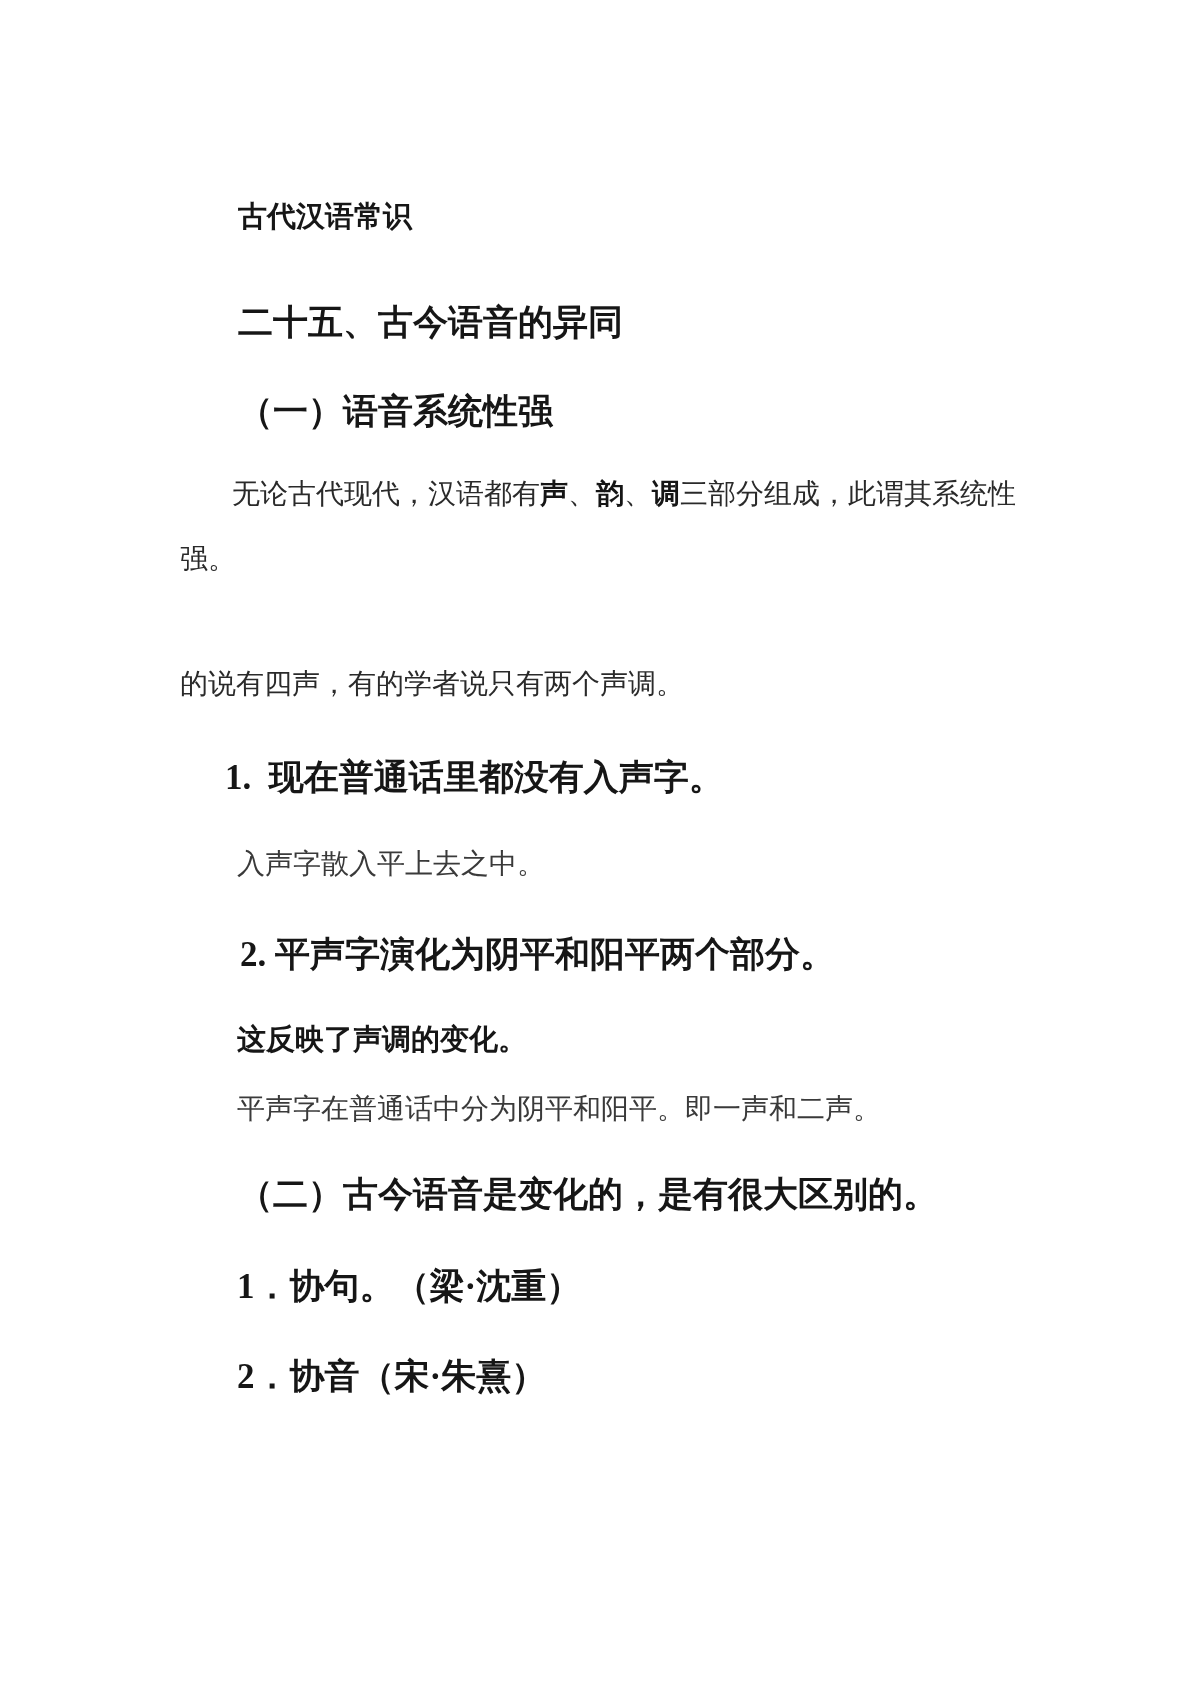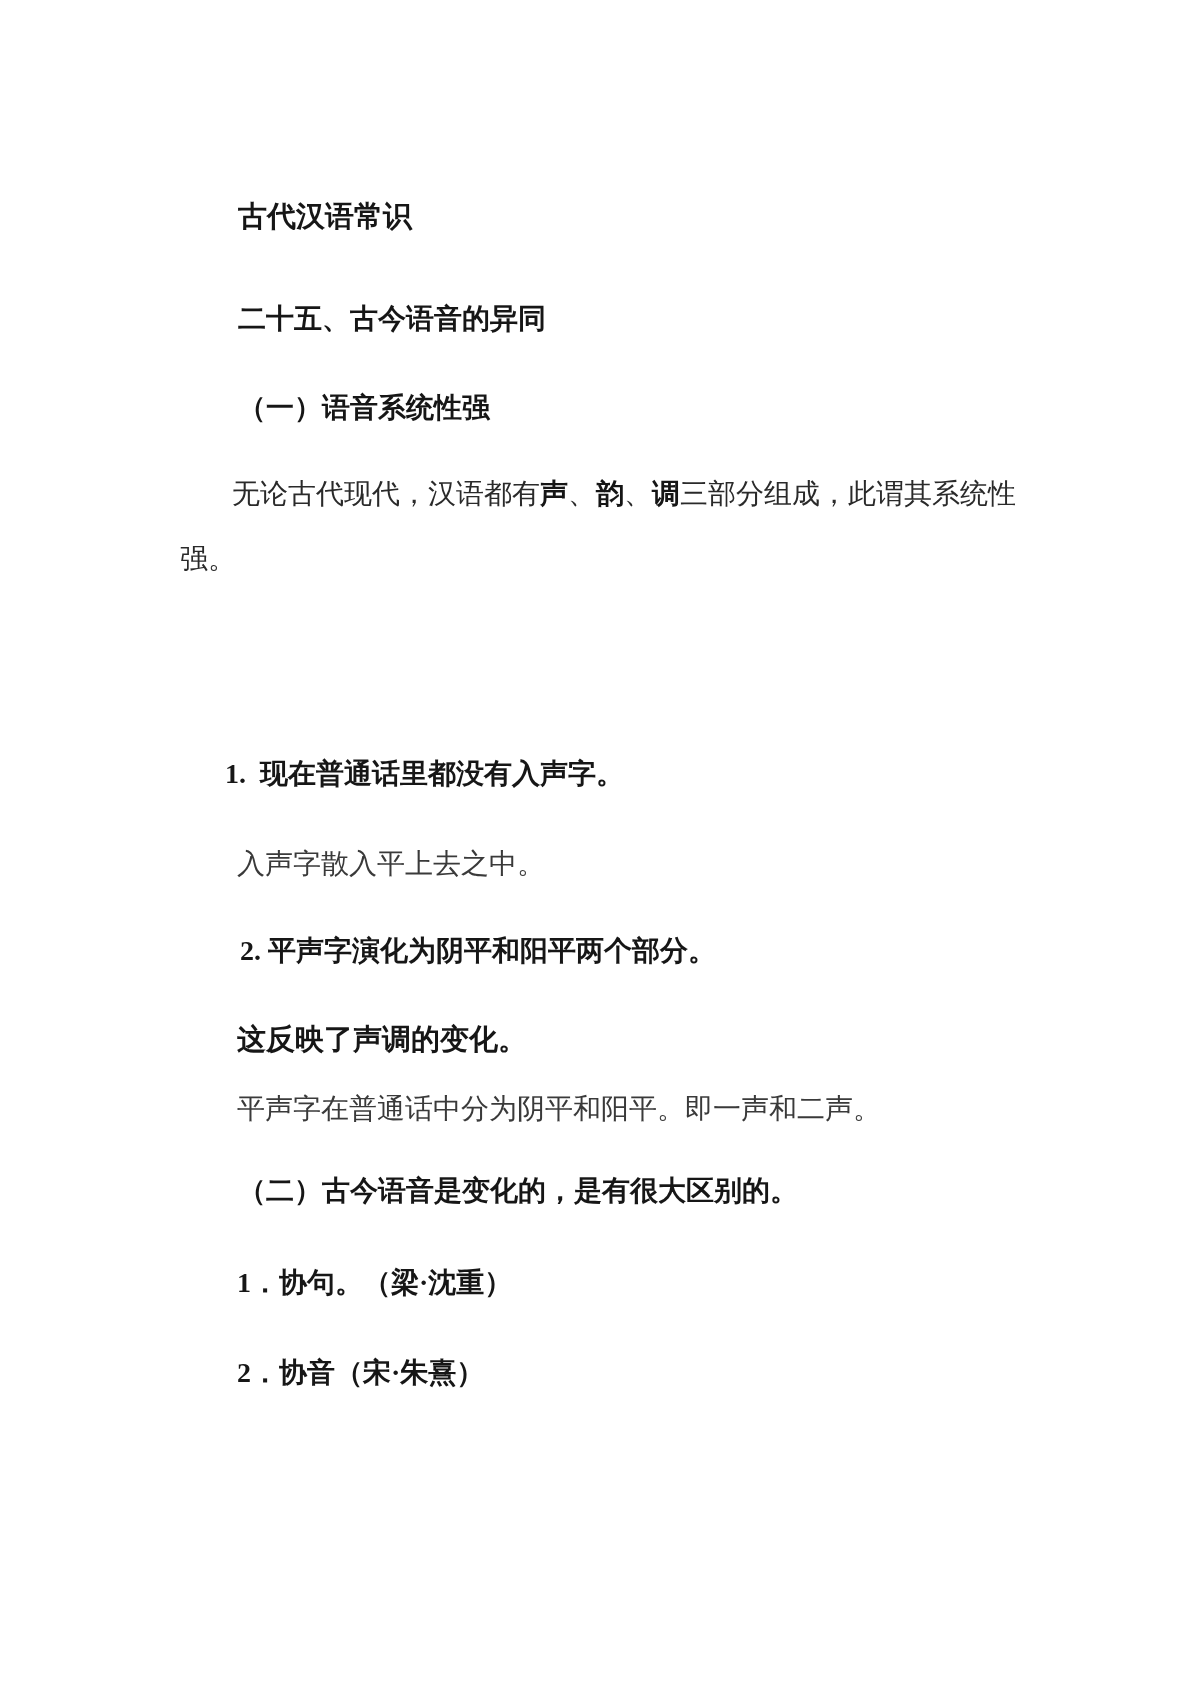--- a/index.html
+++ b/index.html
@@ -21,21 +21,21 @@
   .f-song-bold{
     font-family:"Liberation Serif","DejaVu Serif",serif;
     font-weight:700;
     font-size:29px;
     color:#161616;
   }
   
   .f-kai{
     font-family:"Liberation Serif","DejaVu Serif",serif;
     font-weight:700;
-    font-size:28px;
+    font-size:35px;
     color:#161616;
   }
   
   .f-hei{
     font-family:"Liberation Sans","DejaVu Sans",sans-serif;
     font-weight:400;
     font-size:28px;
     color:#2a2a2a;
   }
   .f-hei b{font-weight:700;color:#151515;}
@@ -80,20 +80,21 @@
 
   <div class="line p2 f-kai">二十五、古今语音的异同</div>
 
   <div class="line p4 f-hei"><span>无论古代现代，汉语都有</span><b>声</b><span>、</span><b>韵</b><span>、</span><b>调</b><span>三部分组成，此谓其系统性</span></div>
 
   <div class="line p3 f-kai">（一）语音系统性强</div>
 
   <div class="line p5 f-hei">强。</div>
 
 
+  <div class="line p7 f-hei">的说有四声，有的学者说只有两个声调。</div>
 
   <div class="line p8 f-kai">1.  现在普通话里都没有入声字。</div>
 
   <div class="line p9 f-song">入声字散入平上去之中。</div>
 
   <div class="line p10 f-kai">2. 平声字演化为阴平和阳平两个部分。</div>
 
   <div class="line p11 f-heib">这反映了声调的变化。</div>
 
   <div class="line p12 f-song">平声字在普通话中分为阴平和阳平。即一声和二声。</div>

